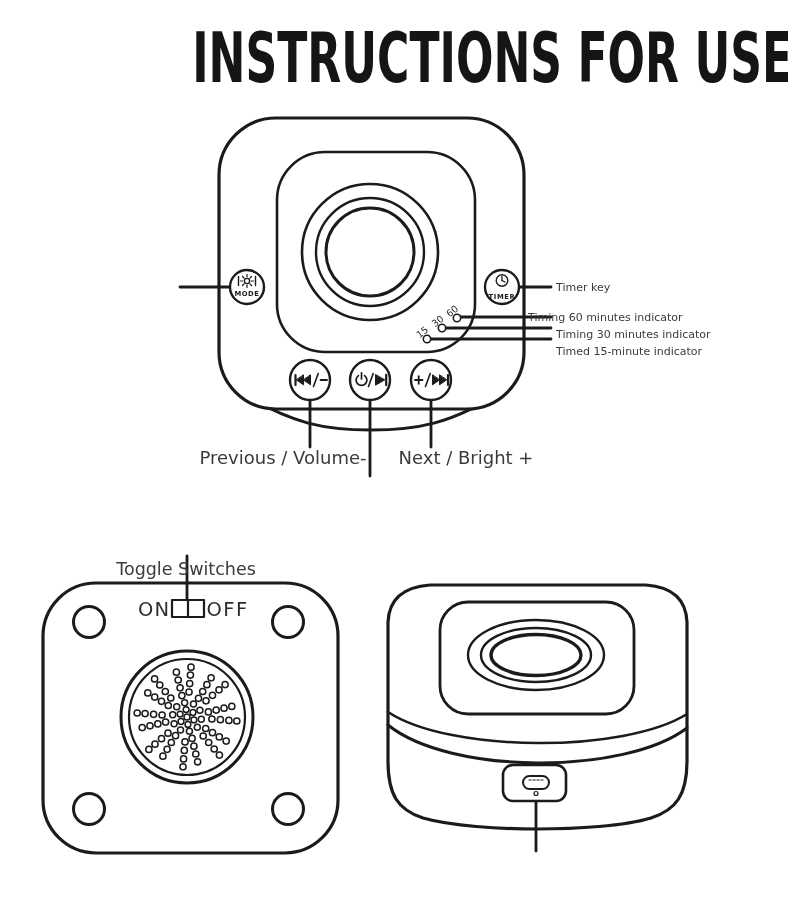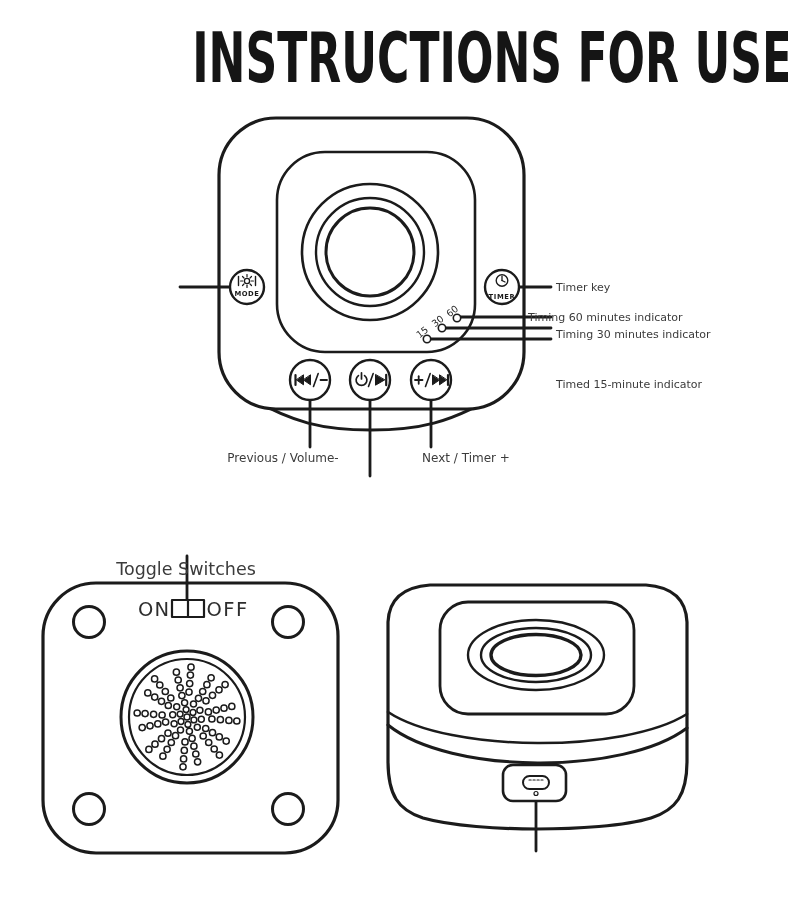--- a/index.html
+++ b/index.html
@@ -8,21 +8,21 @@
     font-family:"DejaVu Sans", sans-serif; overflow:hidden;
   }
   .art { position:absolute; left:0; top:0; }
   .title {
     position:absolute; top:18px; left:0; width:100%;
     text-align:center; font-weight:bold; font-size:70px; line-height:1.15;
     color:#151515; white-space:nowrap;padding-left:16px;
   }
   .title span { display:inline-block; transform:scaleX(0.63); }
   .lbl {
-    position:absolute; color:#3b3b3b; font-size:12px; line-height:22px;
+    position:absolute; color:#3b3b3b; font-size:18px; line-height:22px;
     white-space:nowrap;
   }
   .lbl.small { font-size:11px; }
   .lbl.centered { transform:translateX(-50%); }
   .lbl.big { font-size:18px; line-height:29px; }
   svg text { font-family:"DejaVu Sans", sans-serif; stroke:none; }
 </style>
 </head>
 <body>
 
@@ -256,21 +256,21 @@
   </svg>
 
   <div class="title">
     <span>INSTRUCTIONS FOR USE</span>
   </div>
 
 
   <div class="lbl small" style="left:556px; top:277px;">Timer key</div>
   <div class="lbl small" style="left:528px; top:307px;">Timing 60 minutes indicator</div>
   <div class="lbl small" style="left:556px; top:324px;">Timing 30 minutes indicator</div>
-  <div class="lbl small" style="left:556px; top:341px;margin-top:33px;">Timed 15-minute indicator</div>
+  <div class="lbl small" style="left:556px; top:341px;">Timed 15-minute indicator</div>
 
   <div class="lbl centered" style="left:283px; top:447px;">Previous / Volume-</div>
-  <div class="lbl centered" style="left:466px; top:447px;">Next / Timer +</div>
+  <div class="lbl centered" style="left:466px; top:447px;">Next / Bright +</div>
 
   <div class="lbl centered" style="left:186px; top:558px; font-size:17.5px;">Toggle Switches</div>
 
 
 </div>
 
 </body></html>

